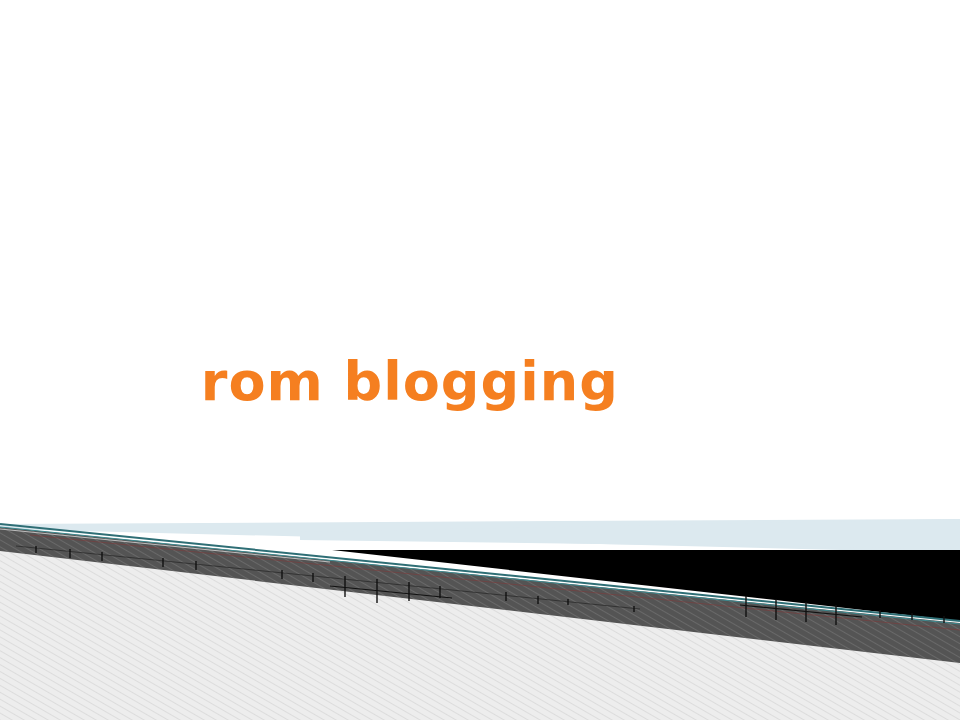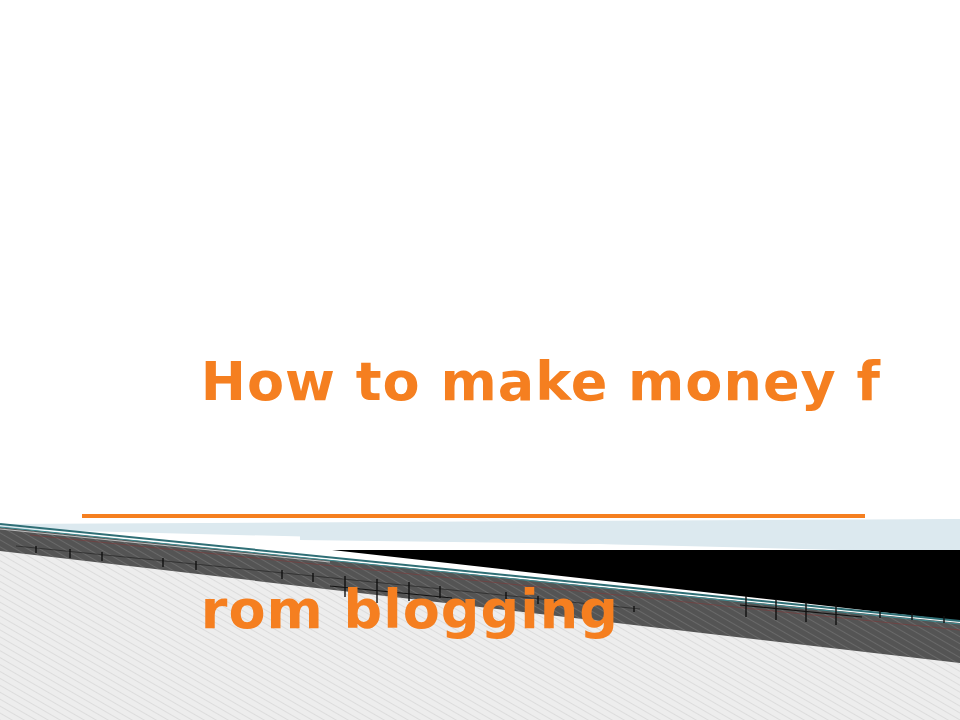--- a/index.html
+++ b/index.html
@@ -131,23 +131,19 @@
       </g>
 
       <g stroke="#111111" stroke-width="1.2" fill="none">
         <line x1="330" y1="586" x2="452" y2="598"></line>
         <line x1="740" y1="605" x2="862" y2="617"></line>
       </g>
     </svg>
   </div>
 
   <div id="title-block">
-    <span id="title-line-1" class="title-line">
-      <span>How to make money f</span>
-      <span class="ul"></span>
-    </span>
     <span id="title-line-2" class="title-line">
       <span>rom blogging</span>
       
     </span>
   </div>
 
 </div>
 
 </body></html>

